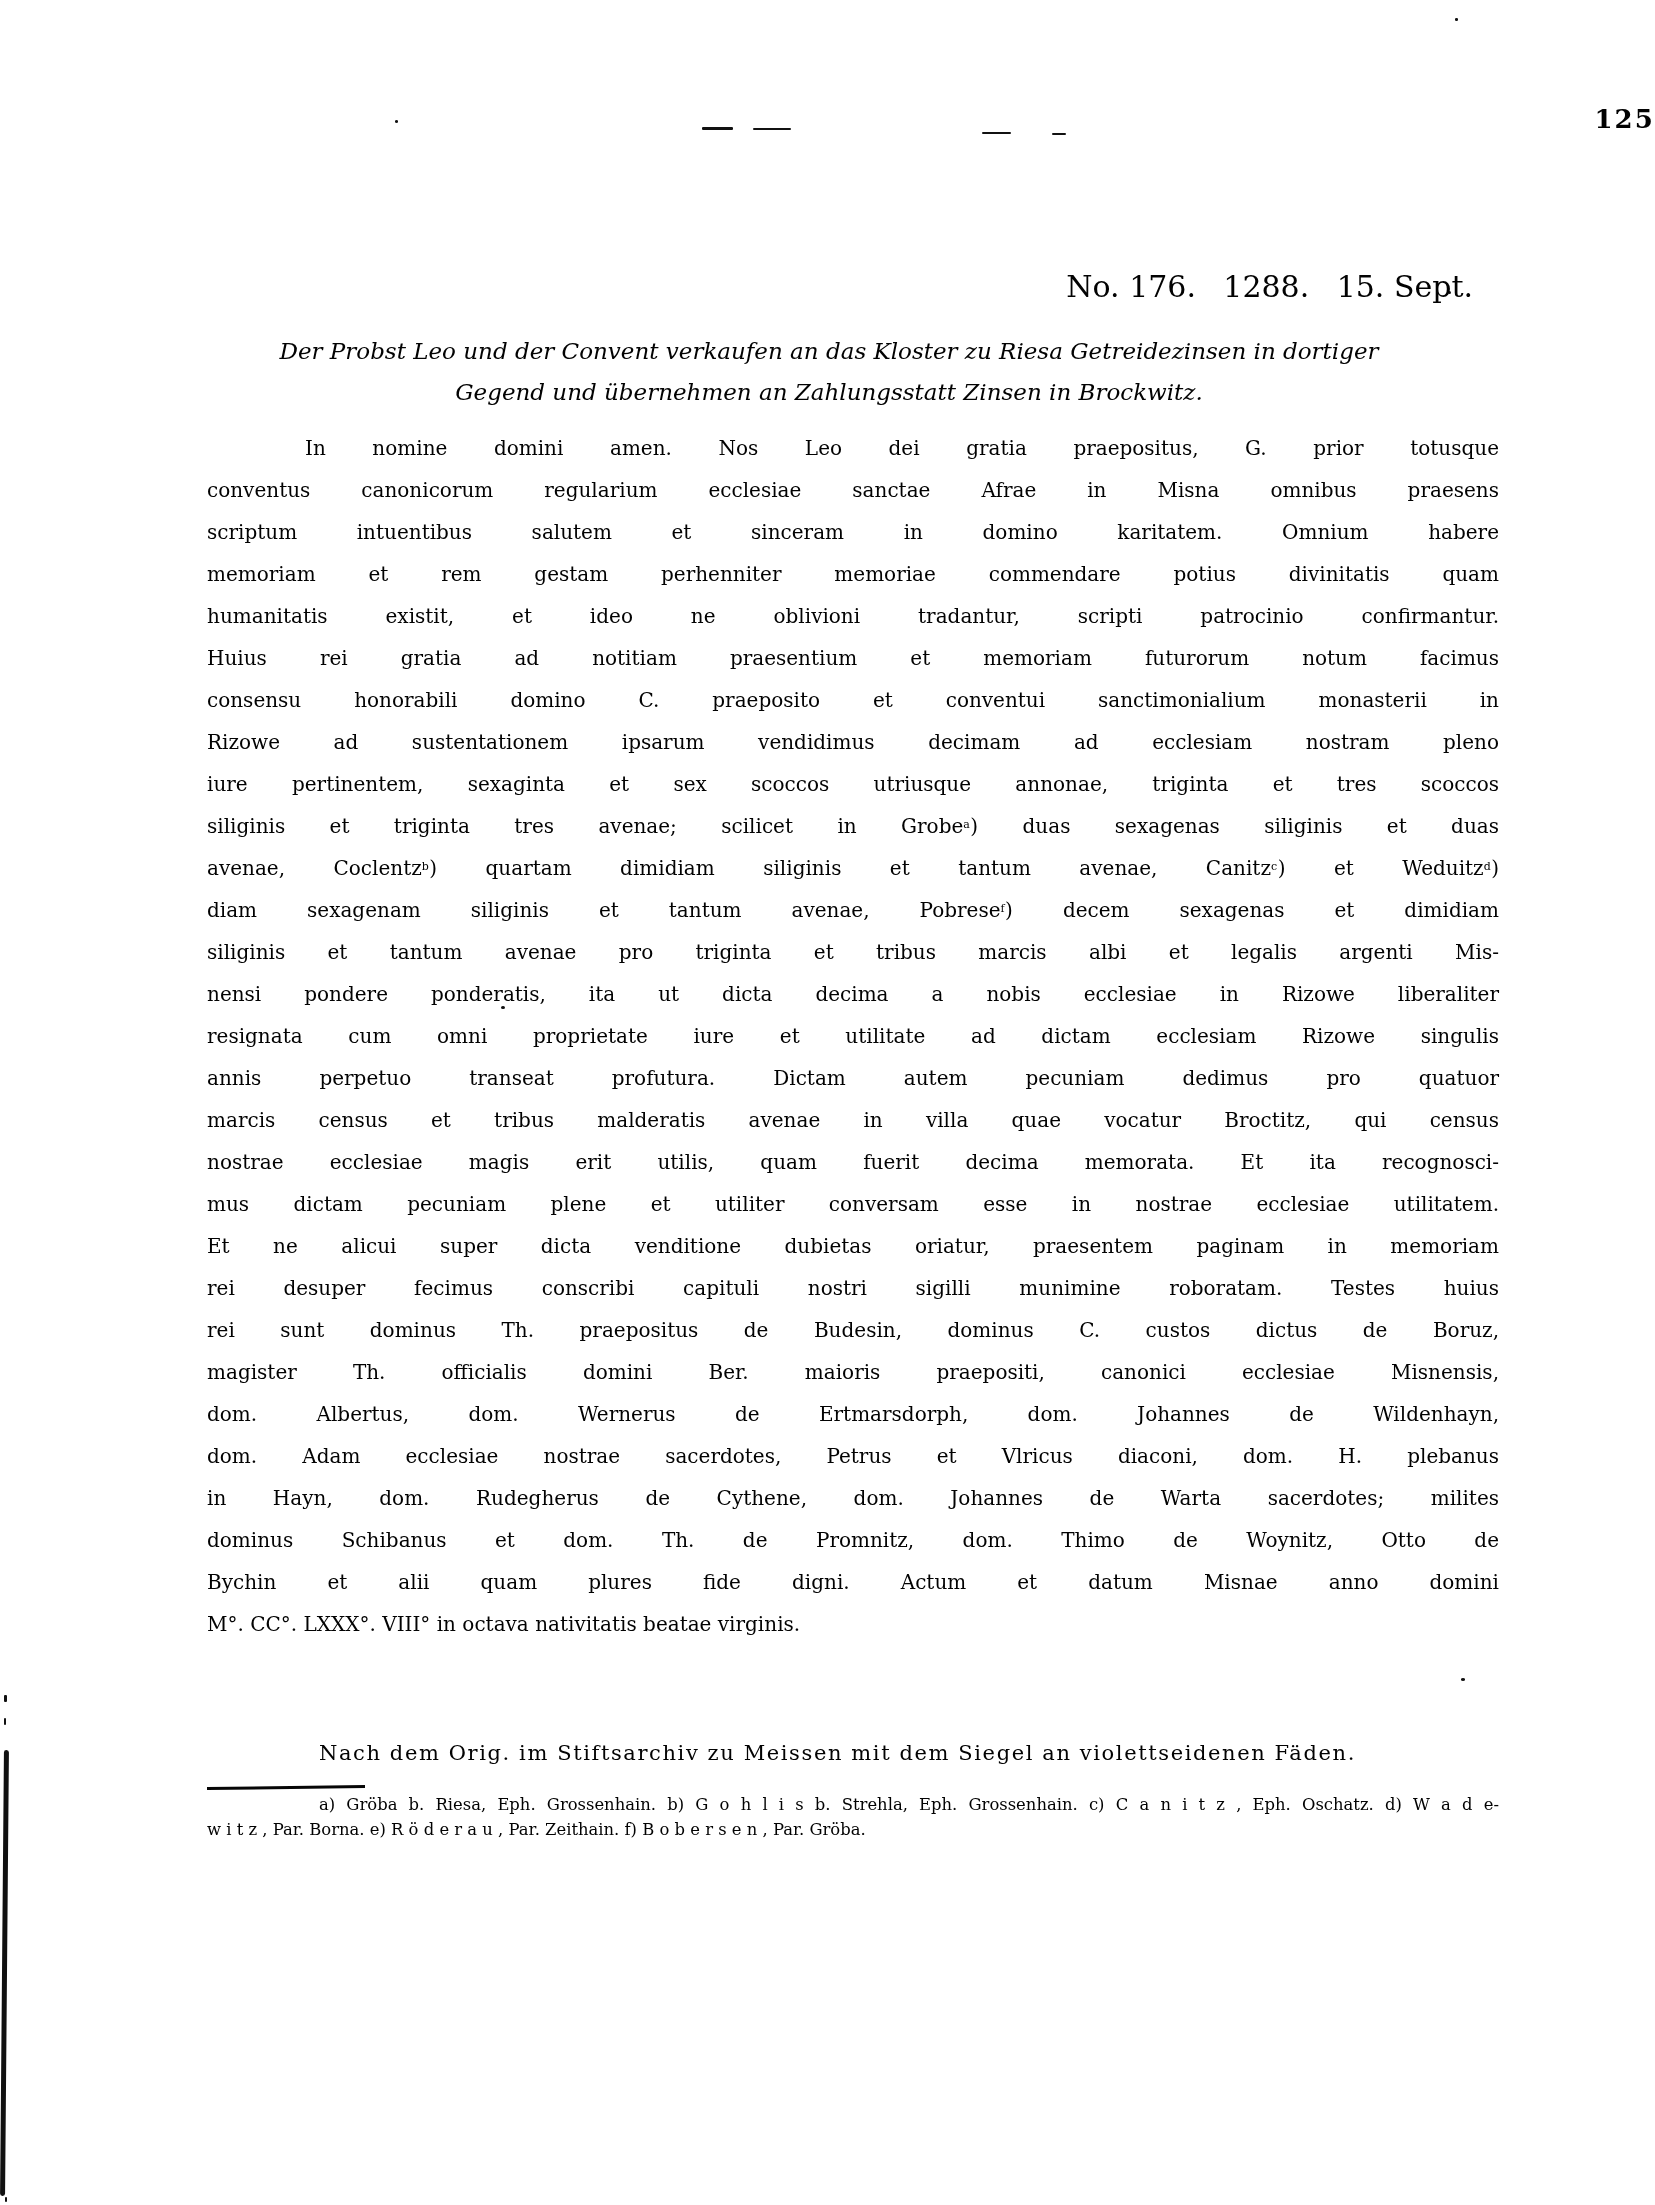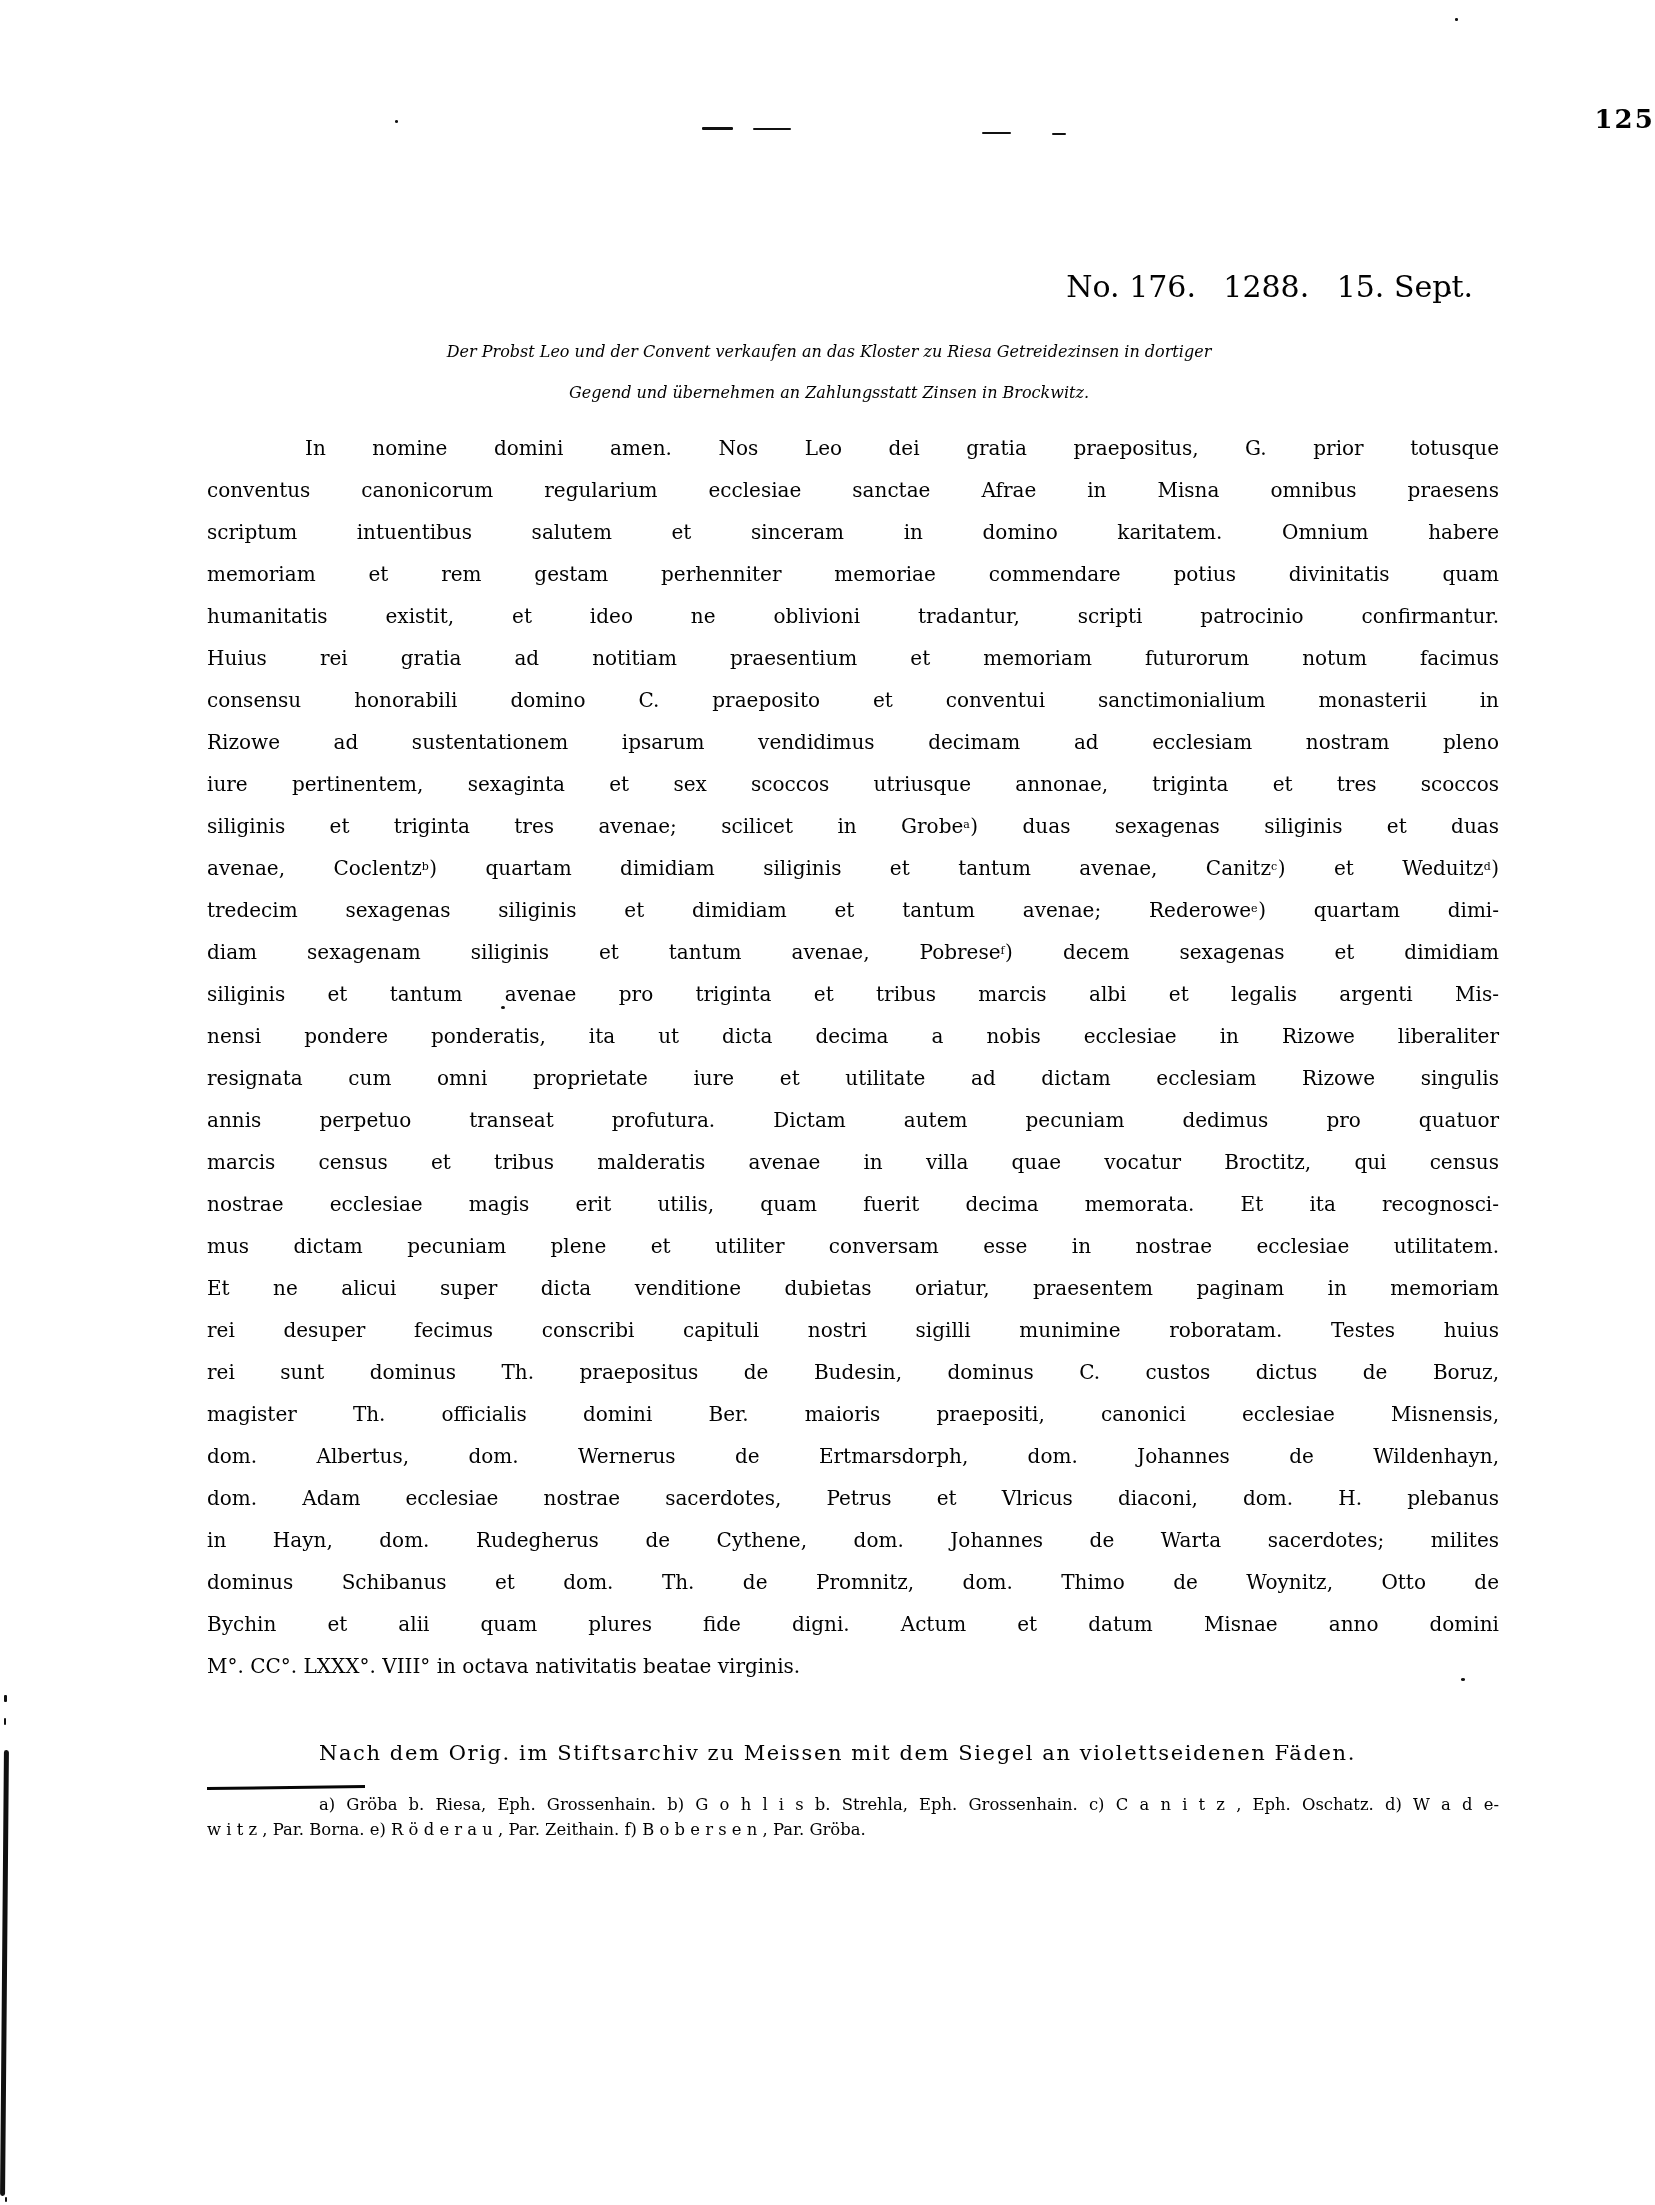--- a/index.html
+++ b/index.html
@@ -49,21 +49,21 @@
   }
   .heading .heading-part + .heading-part { margin-left: 27.4px; }
 
   .summary {
     position: absolute;
     top: 331px;
     left: -24px;
     width: 100%;
     text-align: center;
     font-style: italic;
-    font-size: 16px;
+    font-size: 23px;
     line-height: 41px;
   }
 
   .bodytext {
     position: absolute;
     top: 427px;
     left: 0;
     width: 1292px;
     font-size: 20px;
     line-height: 42px;
@@ -166,21 +166,20 @@
       <div class="tline">conventus canonicorum regularium ecclesiae sanctae Afrae in Misna omnibus praesens</div>
       <div class="tline">scriptum intuentibus salutem et sinceram in domino karitatem.  Omnium habere</div>
       <div class="tline">memoriam et rem gestam perhenniter memoriae commendare potius divinitatis quam</div>
       <div class="tline">humanitatis existit, et ideo ne oblivioni tradantur, scripti patrocinio confirmantur.</div>
       <div class="tline">Huius rei gratia ad notitiam praesentium et memoriam futurorum notum facimus</div>
       <div class="tline">consensu honorabili domino C. praeposito et conventui sanctimonialium monasterii in</div>
       <div class="tline">Rizowe ad sustentationem ipsarum vendidimus decimam ad ecclesiam nostram pleno</div>
       <div class="tline">iure pertinentem, sexaginta et sex scoccos utriusque annonae, triginta et tres scoccos</div>
       <div class="tline">siliginis et triginta tres avenae; scilicet in Grobe<sup>a</sup>) duas sexagenas siliginis et duas</div>
       <div class="tline">avenae, Coclentz<sup>b</sup>) quartam dimidiam siliginis et tantum avenae, Canitz<sup>c</sup>) et Weduitz<sup>d</sup>)</div>
-      <div class="tline">tredecim sexagenas siliginis et dimidiam et tantum avenae; Rederowe<sup>e</sup>) quartam dimi-</div>
       <div class="tline">diam sexagenam siliginis et tantum avenae, Pobrese<sup>f</sup>) decem sexagenas et dimidiam</div>
       <div class="tline">siliginis et tantum avenae pro triginta et tribus marcis albi et legalis argenti Mis-</div>
       <div class="tline">nensi pondere ponderatis, ita ut dicta decima a nobis ecclesiae in Rizowe liberaliter</div>
       <div class="tline">resignata cum omni proprietate iure et utilitate ad dictam ecclesiam Rizowe singulis</div>
       <div class="tline">annis perpetuo transeat profutura.  Dictam autem pecuniam dedimus pro quatuor</div>
       <div class="tline">marcis census et tribus malderatis avenae in villa quae vocatur Broctitz, qui census</div>
       <div class="tline">nostrae ecclesiae magis erit utilis, quam fuerit decima memorata.  Et ita recognosci-</div>
       <div class="tline">mus dictam pecuniam plene et utiliter conversam esse in nostrae ecclesiae utilitatem.</div>
       <div class="tline">Et ne alicui super dicta venditione dubietas oriatur, praesentem paginam in memoriam</div>
       <div class="tline">rei desuper fecimus conscribi capituli nostri sigilli munimine roboratam.  Testes huius</div>

